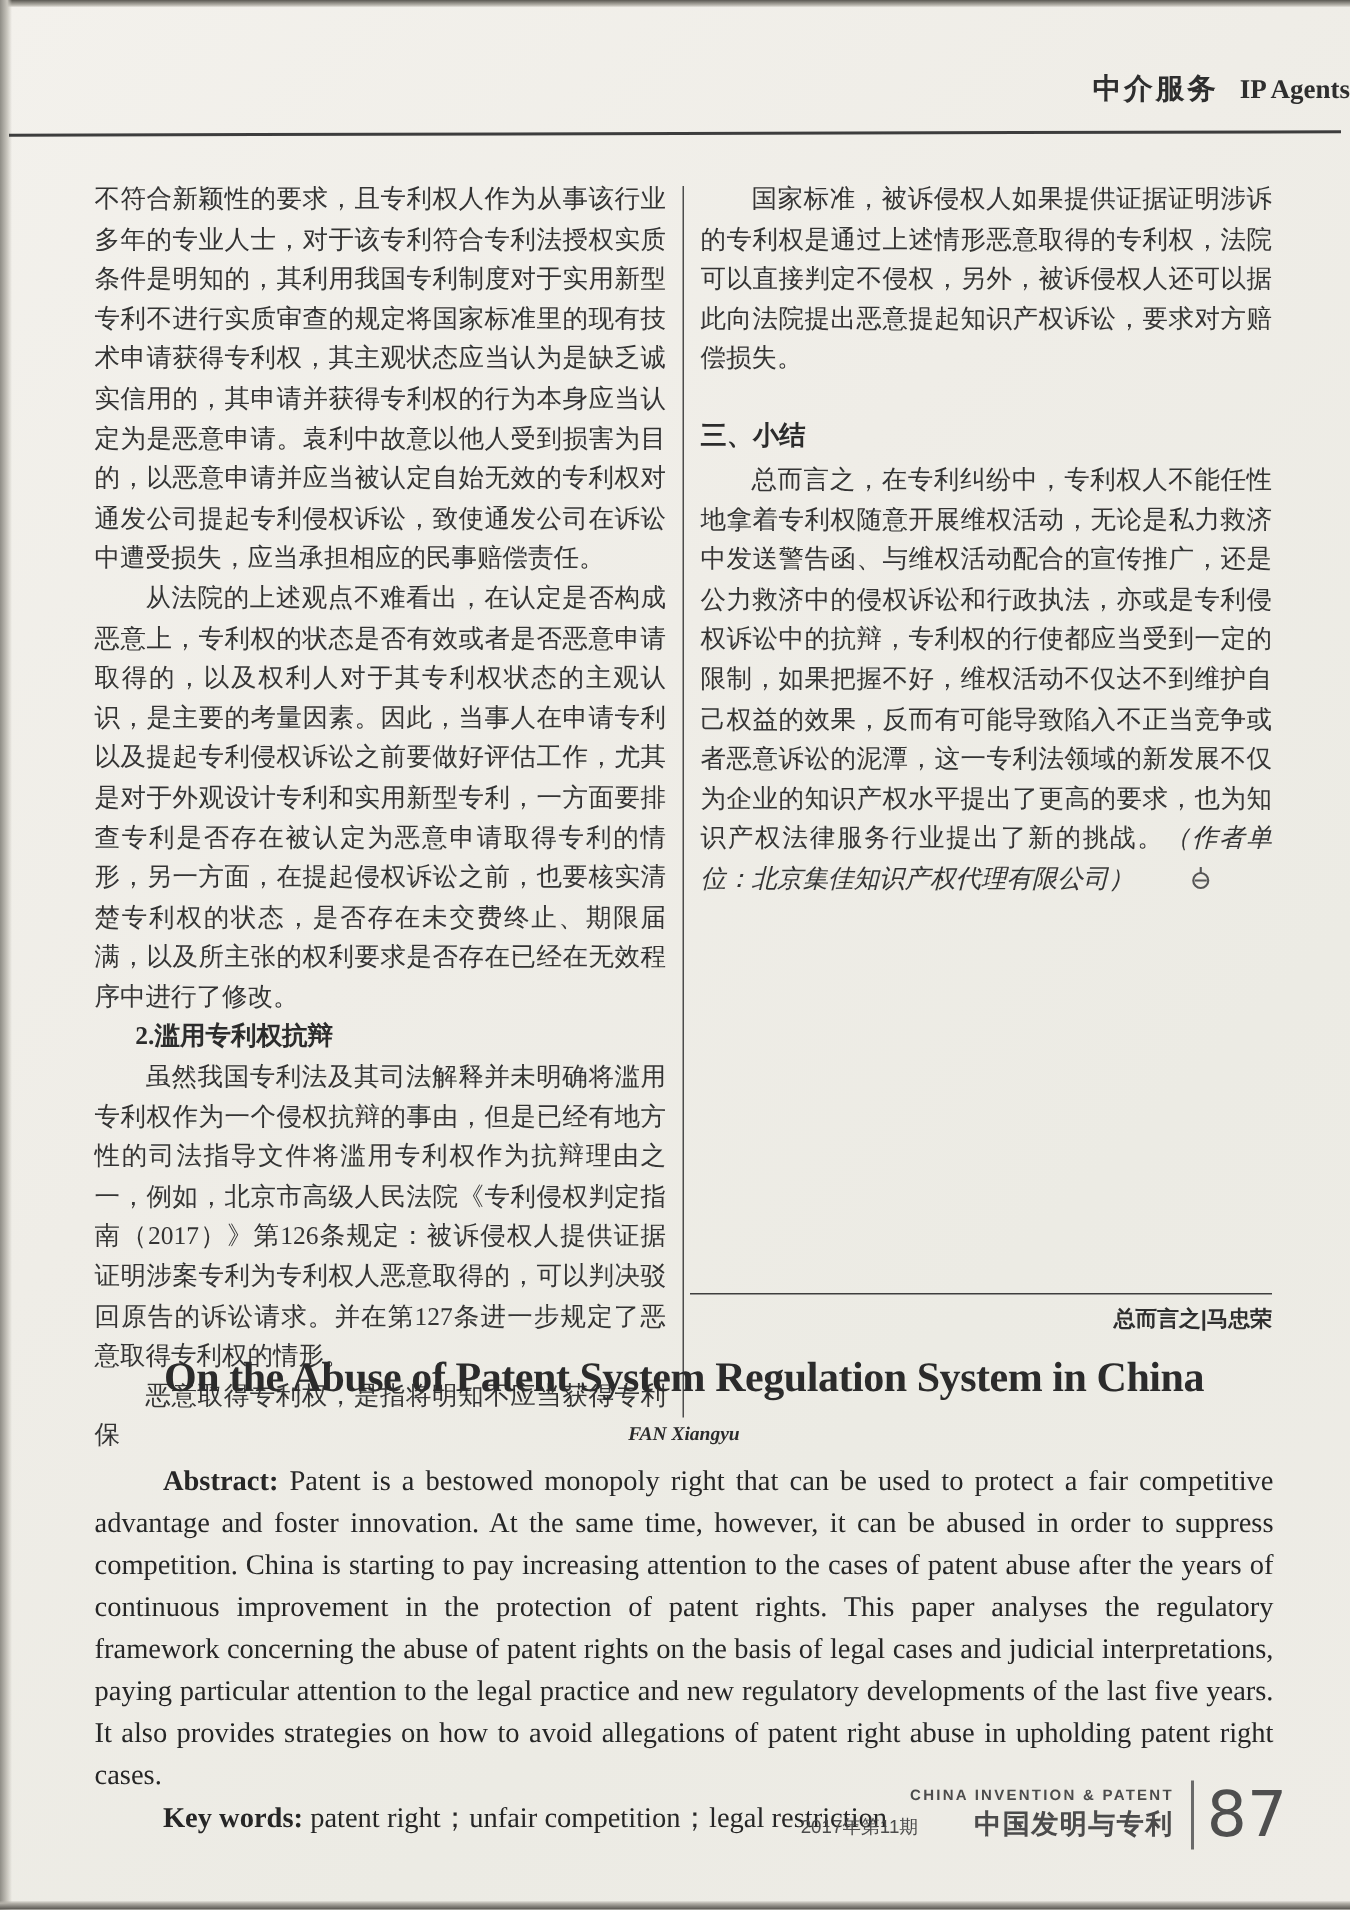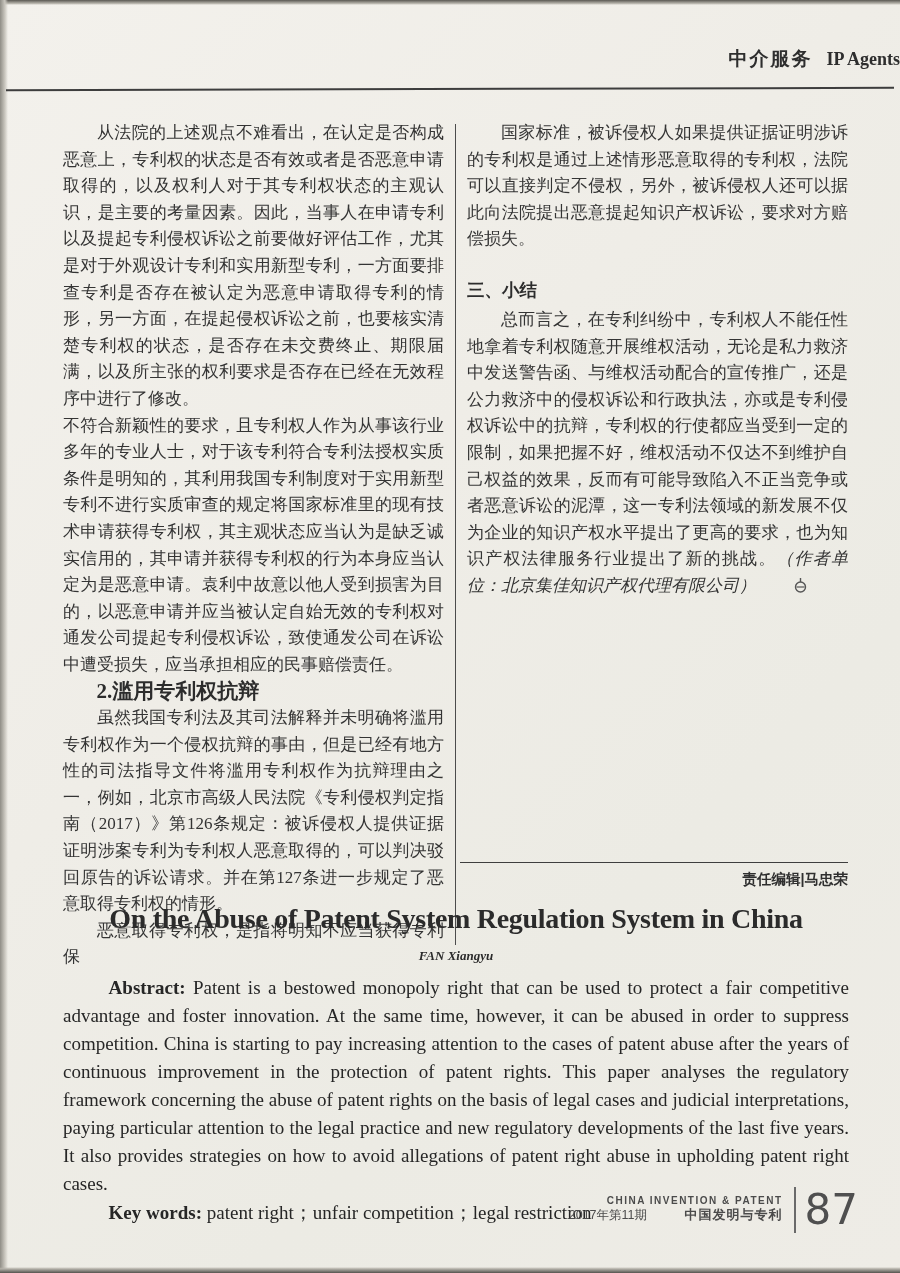--- a/index.html
+++ b/index.html
@@ -40,21 +40,21 @@
   .col{width:381px;}
   .col-divider{width:1px;background:#4c4c4c;margin:4px 11px 26px 11px;}
   .body-p{
     margin:0;
     font-size:17px;line-height:26.6px;
     text-align:justify;
     color:#343434;
   }
   .indent{text-indent:2em;}
   .sub-h{
-    margin:0;font-size:21px;line-height:26.6px;font-weight:bold;color:#2c2c2c;
+    margin:0;font-size:17px;line-height:26.6px;font-weight:bold;color:#2c2c2c;
     text-indent:1.6em;
   }
   .sec-h{
     margin:24px 0 4px 0;font-size:17.5px;line-height:26px;font-weight:bold;color:#2c2c2c;
   }
   .kai{font-style:italic;}
   .end-icon{display:inline-block;vertical-align:-2px;margin-left:4px;}
 
   .editor-row{
     position:absolute;top:862px;left:460px;width:388px;
@@ -84,60 +84,60 @@
   .en-indent{text-indent:2.4em;}
   .kw{margin-top:1px;}
 
   .page-footer{
     position:absolute;top:1185px;right:42px;
     display:flex;align-items:center;
   }
   .ftr-text{text-align:right;line-height:1.25;}
   .ftr-en{font-family:Liberation Sans, sans-serif;font-size:10px;letter-spacing:1.5px;color:#4b4b4b;font-weight:bold;}
   .ftr-cn{font-family:"Liberation Sans", sans-serif;color:#4b4b4b;font-size:12.5px;}
-  .ftr-cn b{font-size:13px;font-weight:bold;letter-spacing:1px;padding-left:34px;}
+  .ftr-cn b{font-size:18px;font-weight:bold;letter-spacing:1px;padding-left:34px;}
   .ftr-bar{width:2px;height:46px;background:#6a6a6a;margin:0 9px 0 11px;}
   .ftr-page{font-family:"DejaVu Sans", sans-serif;font-size:42px;color:#4f4f4f;font-weight:400;}
 </style>
 </head>
 <body>
 
 <div class="page">
   <div class="scan-edge-top"></div>
   <div class="scan-edge-left"></div>
   <div class="scan-edge-bottom"></div>
 
   <header class="page-header">
     <span class="hdr-zh">中介服务</span><span class="hdr-en">IP Agents</span>
   </header>
   <div class="header-rule"></div>
 
   <main class="columns">
     <div class="col">
+      <p class="body-p">不符合新颖性的要求，且专利权人作为从事该行业多年的专业人士，对于该专利符合专利法授权实质条件是明知的，其利用我国专利制度对于实用新型专利不进行实质审查的规定将国家标准里的现有技术申请获得专利权，其主观状态应当认为是缺乏诚实信用的，其申请并获得专利权的行为本身应当认定为是恶意申请。袁利中故意以他人受到损害为目的，以恶意申请并应当被认定自始无效的专利权对通发公司提起专利侵权诉讼，致使通发公司在诉讼中遭受损失，应当承担相应的民事赔偿责任。</p>
       <p class="body-p indent">从法院的上述观点不难看出，在认定是否构成恶意上，专利权的状态是否有效或者是否恶意申请取得的，以及权利人对于其专利权状态的主观认识，是主要的考量因素。因此，当事人在申请专利以及提起专利侵权诉讼之前要做好评估工作，尤其是对于外观设计专利和实用新型专利，一方面要排查专利是否存在被认定为恶意申请取得专利的情形，另一方面，在提起侵权诉讼之前，也要核实清楚专利权的状态，是否存在未交费终止、期限届满，以及所主张的权利要求是否存在已经在无效程序中进行了修改。</p>
-      <p class="body-p">不符合新颖性的要求，且专利权人作为从事该行业多年的专业人士，对于该专利符合专利法授权实质条件是明知的，其利用我国专利制度对于实用新型专利不进行实质审查的规定将国家标准里的现有技术申请获得专利权，其主观状态应当认为是缺乏诚实信用的，其申请并获得专利权的行为本身应当认定为是恶意申请。袁利中故意以他人受到损害为目的，以恶意申请并应当被认定自始无效的专利权对通发公司提起专利侵权诉讼，致使通发公司在诉讼中遭受损失，应当承担相应的民事赔偿责任。</p>
       <p class="sub-h">2.滥用专利权抗辩</p>
       <p class="body-p indent">虽然我国专利法及其司法解释并未明确将滥用专利权作为一个侵权抗辩的事由，但是已经有地方性的司法指导文件将滥用专利权作为抗辩理由之一，例如，北京市高级人民法院《专利侵权判定指南（2017）》第126条规定：被诉侵权人提供证据证明涉案专利为专利权人恶意取得的，可以判决驳回原告的诉讼请求。并在第127条进一步规定了恶意取得专利权的情形。</p>
       <p class="body-p indent">恶意取得专利权，是指将明知不应当获得专利保</p>
     </div>
 
     <div class="col-divider"></div>
 
     <div class="col">
       <p class="body-p indent">国家标准，被诉侵权人如果提供证据证明涉诉的专利权是通过上述情形恶意取得的专利权，法院可以直接判定不侵权，另外，被诉侵权人还可以据此向法院提出恶意提起知识产权诉讼，要求对方赔偿损失。</p>
       <p class="sec-h">三、小结</p>
       <p class="body-p indent"><span>总而言之，在专利纠纷中，专利权人不能任性地拿着专利权随意开展维权活动，无论是私力救济中发送警告函、与维权活动配合的宣传推广，还是公力救济中的侵权诉讼和行政执法，亦或是专利侵权诉讼中的抗辩，专利权的行使都应当受到一定的限制，如果把握不好，维权活动不仅达不到维护自己权益的效果，反而有可能导致陷入不正当竞争或者恶意诉讼的泥潭，这一专利法领域的新发展不仅为企业的知识产权水平提出了更高的要求，也为知识产权法律服务行业提出了新的挑战。</span><span class="kai">（作者单位：北京集佳知识产权代理有限公司）</span><span class="end-icon"><svg width="13" height="15" viewBox="0 0 13 15">
               <line x1="6.5" y1="0" x2="6.5" y2="4" stroke="#555" stroke-width="1.4"></line>
               <circle cx="6.5" cy="9" r="5" fill="none" stroke="#555" stroke-width="1.4"></circle>
               <line x1="2.5" y1="9" x2="10.5" y2="9" stroke="#555" stroke-width="1.2"></line>
             </svg></span></p>
     </div>
   </main>
 
-  <div class="editor-row">责任编辑|马忠荣</div>
+  <div class="editor-row">总而言之|马忠荣</div>
 
   <section class="english">
     <h1 class="en-title">On the Abuse of Patent System Regulation System in China</h1>
     <p class="en-author">FAN Xiangyu</p>
     <p class="en-p en-indent"><span class="lbl">Abstract:</span> <span>Patent is a bestowed monopoly right that can be used to protect a fair competitive advantage and foster innovation. At the same time, however, it can be abused in order to suppress competition. China is starting to pay increasing attention to the cases of patent abuse after the years of continuous improvement in the protection of patent rights. This paper analyses the regulatory framework concerning the abuse of patent rights on the basis of legal cases and judicial interpretations, paying particular attention to the legal practice and new regulatory developments of the last five years. It also provides strategies on how to avoid allegations of patent right abuse in upholding patent right cases.</span></p>
     <p class="en-p en-indent kw"><span class="lbl">Key words:</span> <span>patent right；unfair competition；legal restriction</span></p>
   </section>
 
   <footer class="page-footer">
     <div class="ftr-text">

